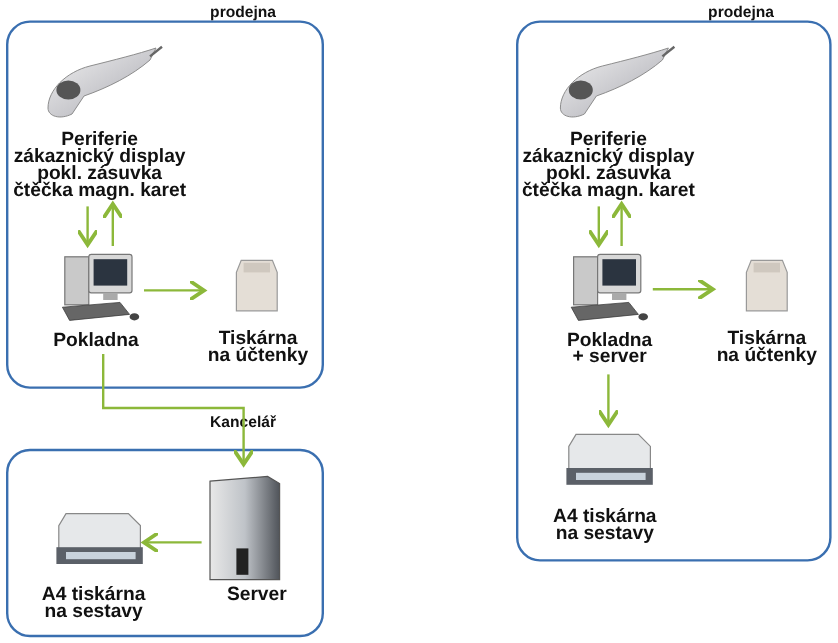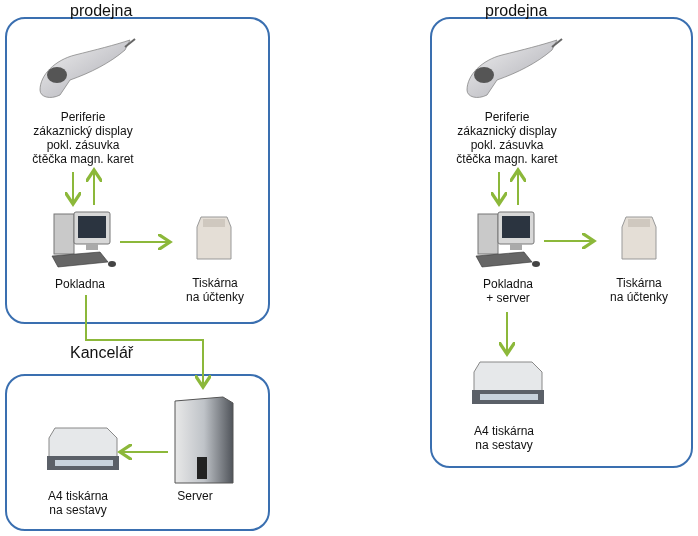--- a/index.html
+++ b/index.html
@@ -1,19 +1,19 @@
 <!DOCTYPE html>
 <html><head>
 <meta charset="utf-8">
 <style>
   html,body{margin:0;padding:0;background:#fff;}
   body{width:698px;height:536px;position:relative;overflow:hidden;font-family:"Liberation Sans",sans-serif;color:#111;}
   .box{position:absolute;border:2px solid #3a6fb0;border-radius:20px;box-sizing:border-box;}
-  .title{position:absolute;font-size:16px;font-weight:normal;text-align:left;width:160px;}
-  .lbl{position:absolute;font-size:12px;font-weight:normal;text-align:center;line-height:14px;white-space:pre-line;}
+  .title{position:absolute;font-size:13px;font-weight:bold;text-align:right;width:160px;}
+  .lbl{position:absolute;font-size:16px;font-weight:bold;text-align:center;line-height:14px;white-space:pre-line;}
   svg.ov{position:absolute;left:0;top:0;}
 </style>
 </head>
 <body>
 
 <div class="box" style="left:5px;top:17px;width:265px;height:307px;"></div>
 <div class="box" style="left:5px;top:374px;width:265px;height:157px;"></div>
 <div class="box" style="left:430px;top:17px;width:263px;height:451px;"></div>
 
 <div class="title" style="left:70px;top:2px;">prodejna</div>
@@ -105,21 +105,21 @@
 
 <div class="lbl" style="left:8px;top:110px;width:150px;">Periferie
 zákaznický display
 pokl. zásuvka
 čtěčka magn. karet</div>
 <div class="lbl" style="left:30px;top:277px;width:100px;">Pokladna</div>
 <div class="lbl" style="left:165px;top:276px;width:100px;">Tiskárna
 na účtenky</div>
 <div class="lbl" style="left:28px;top:489px;width:100px;">A4 tiskárna
 na sestavy</div>
-<div class="lbl" style="left:145px;top:489px;width:100px;">Server</div>
+<div class="lbl" style="left:164px;top:489px;width:100px;">Server</div>
 
 <div class="lbl" style="left:432px;top:110px;width:150px;">Periferie
 zákaznický display
 pokl. zásuvka
 čtěčka magn. karet</div>
 <div class="lbl" style="left:458px;top:277px;width:100px;">Pokladna
 + server</div>
 <div class="lbl" style="left:589px;top:276px;width:100px;">Tiskárna
 na účtenky</div>
 <div class="lbl" style="left:454px;top:424px;width:100px;">A4 tiskárna

